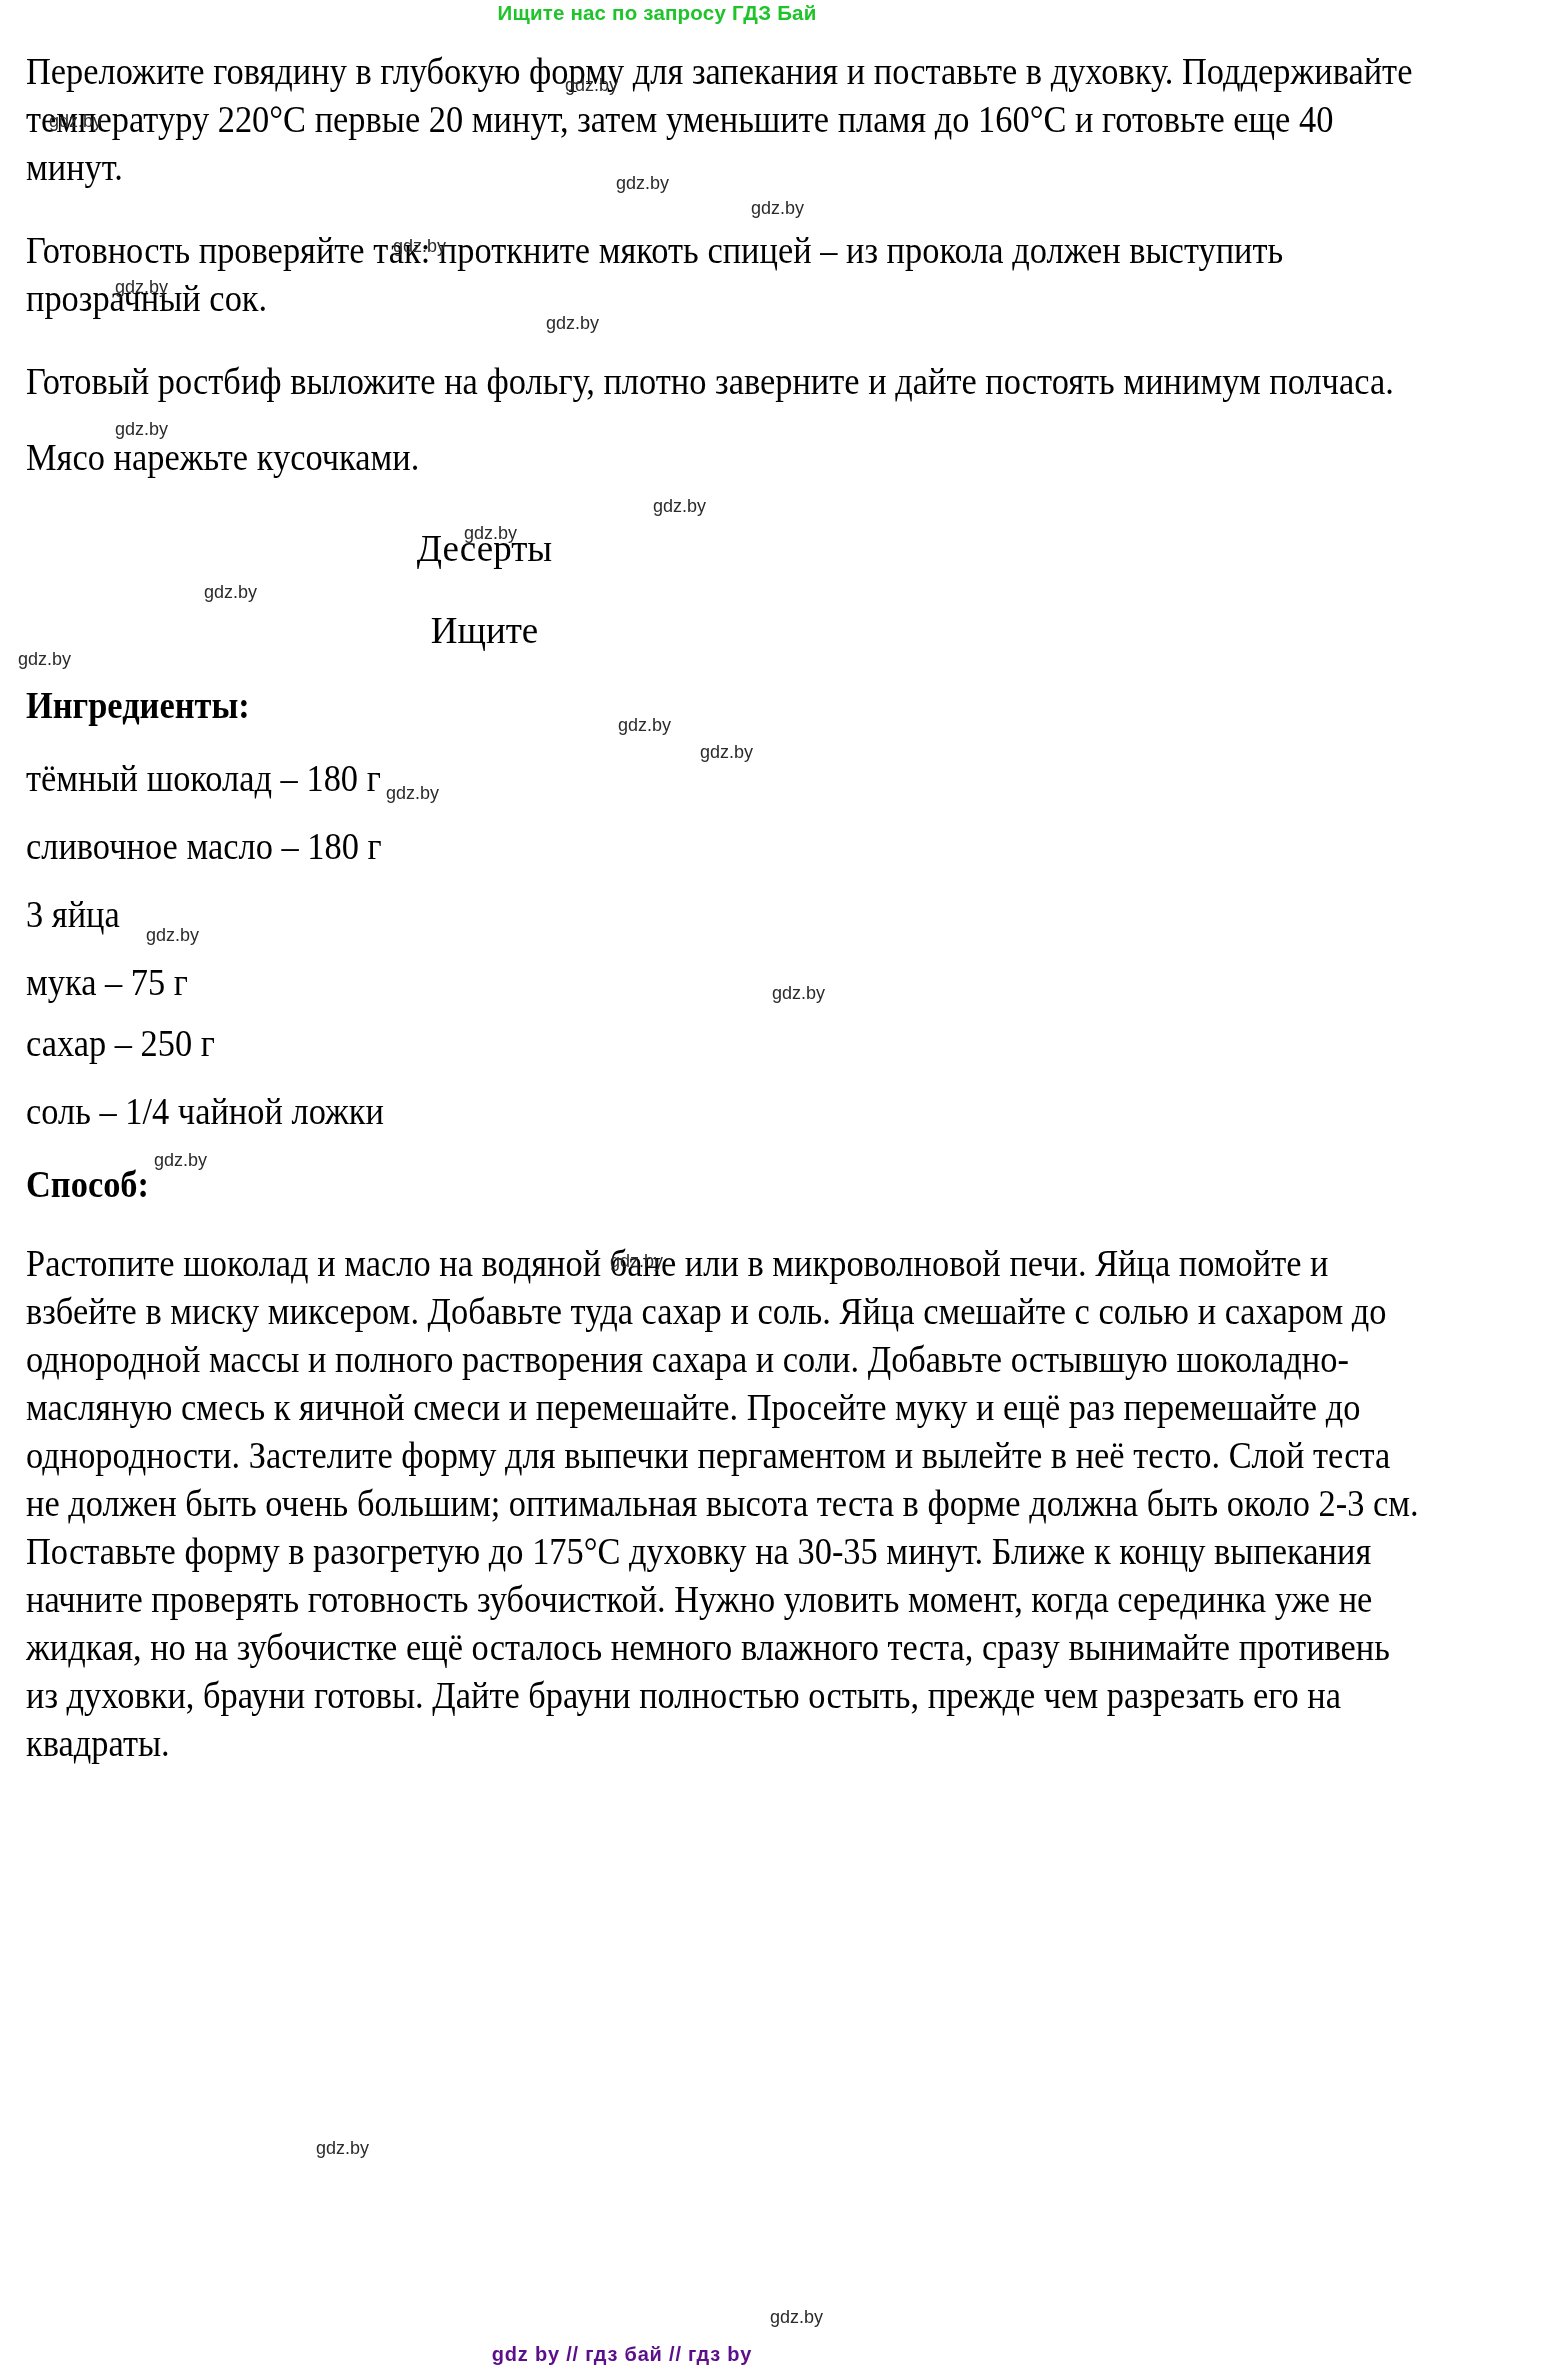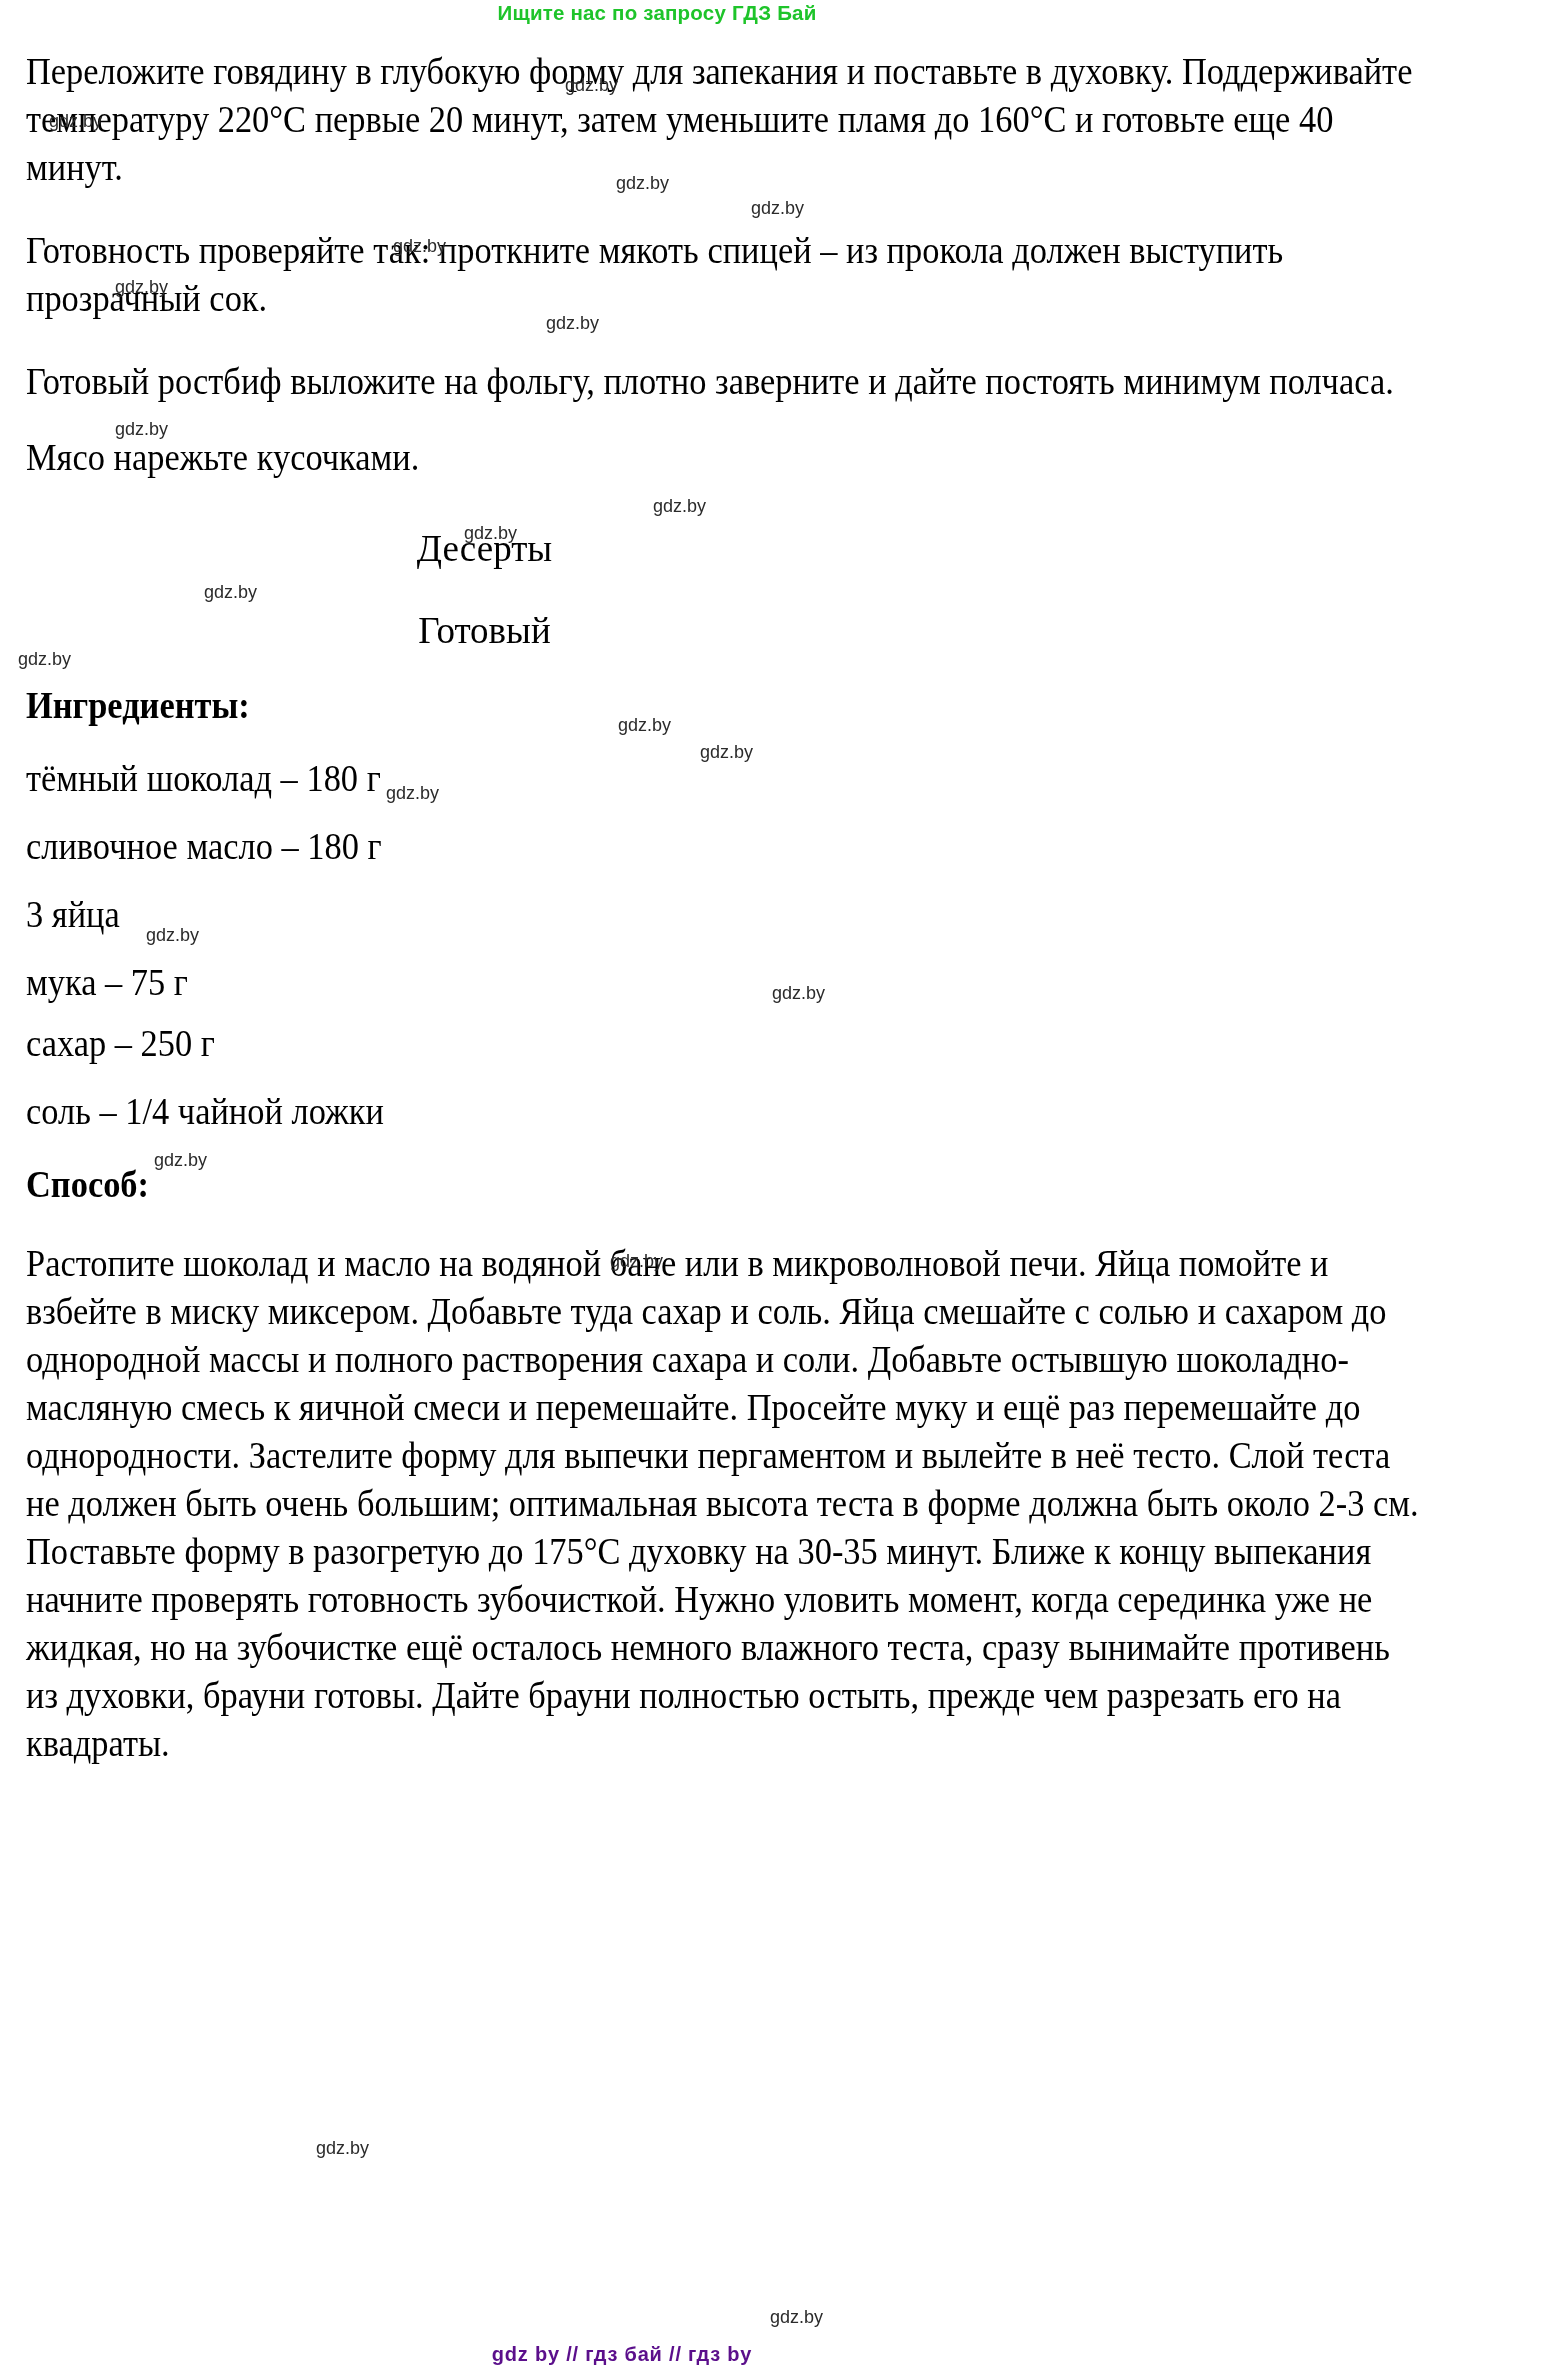--- a/index.html
+++ b/index.html
@@ -142,21 +142,21 @@
   <div class="spacer-16"></div>
 
   <p class="para tight">Мясо нарежьте кусочками.</p>
 
   <div class="spacer-44"></div>
 
   <p class="center-head">Десерты</p>
 
   <div class="spacer-24"></div>
 
-  <p class="center-head">Готовый</p>
+  <p class="center-head">Ищите</p>
 
   <div class="spacer-24"></div>
 
   <p class="bold-head">Ингредиенты:</p>
 
   <div class="spacer-30"></div>
 
   <p class="ingredient">тёмный шоколад – 180 г</p>
   <div class="spacer-24"></div>
 

